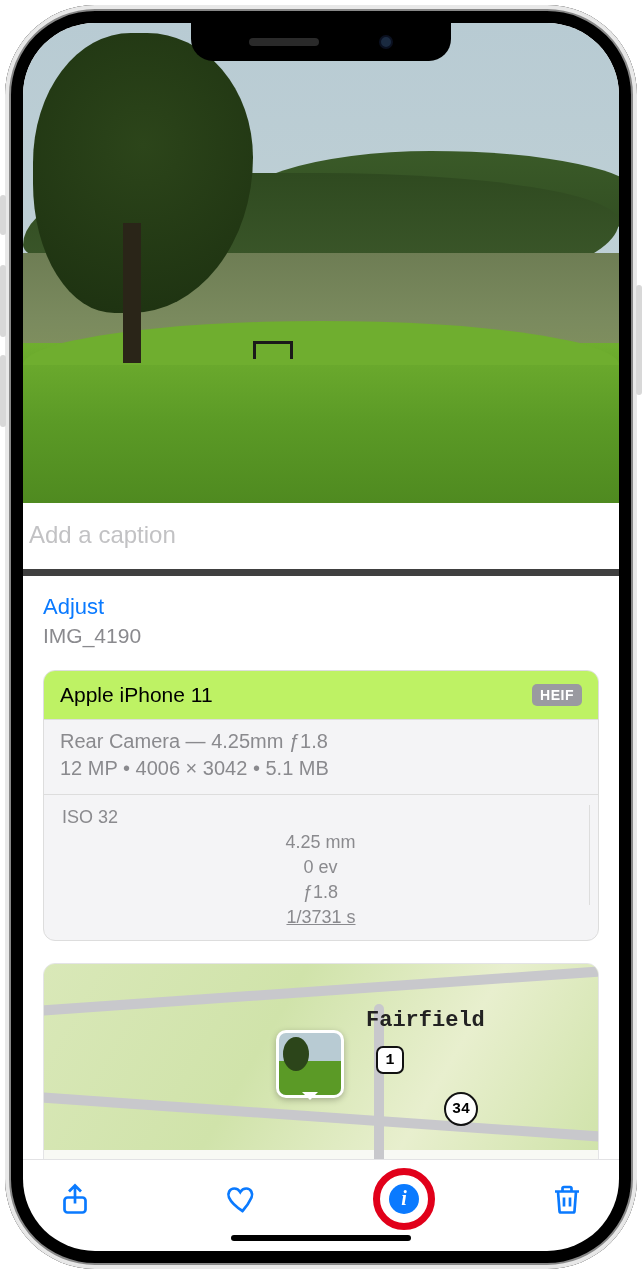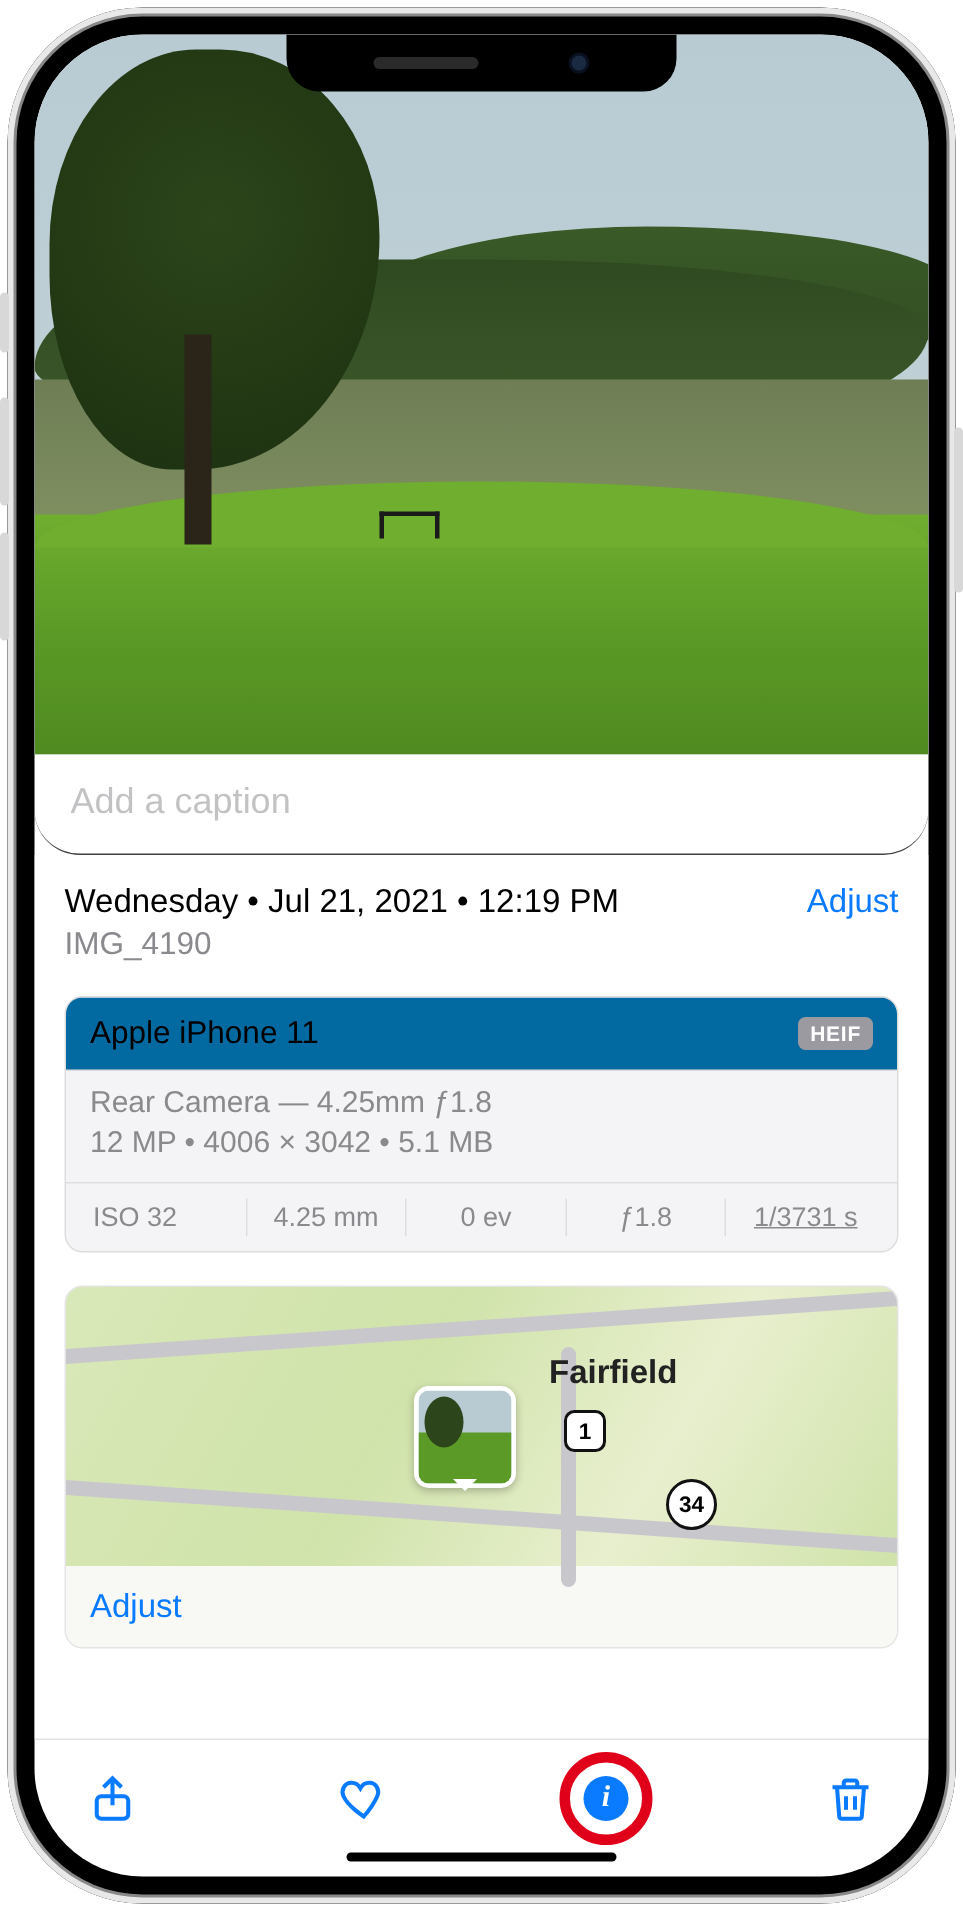--- a/index.html
+++ b/index.html
@@ -59,23 +59,22 @@
   .treeline { position:absolute; left:0; right:0; top:150px; height:120px; background:linear-gradient(#2f4a20,#3e5a2c); border-radius: 30% 50% 40% 60% / 60% 40% 60% 40%;}
   .treeline2 { position:absolute; right:-20px; left:200px; top:128px; height:110px; background:linear-gradient(#3a5a28,#2f4a20); border-radius: 50% 50% 40% 60% / 60% 40% 60% 40%;}
   .bigtree { position:absolute; left:10px; top:10px; width:220px; height:280px; background: radial-gradient(circle at 50% 40%, #2c451a, #1c3010); border-radius:48% 52% 60% 40% / 50% 48% 60% 50%; }
   .trunk { position:absolute; left:100px; top:200px; width:18px; height:140px; background:#2a2518;}
   .water { position:absolute; left:0; right:0; top:230px; height:130px; background: linear-gradient(#6e7d54,#7a8a5e,#85945f);}
   .grass { position:absolute; left:0; right:0; bottom:0; top:320px; background: linear-gradient(#6fae2f,#5b9a26,#4f8a20);}
   .grass::before{content:"";position:absolute;left:0;right:0;top:-22px;height:44px;background:#6fae2f;border-radius:50% 50% 0 0 / 100% 100% 0 0;}
   .bench{position:absolute; left:230px; top:318px; width:40px; height:18px; border:3px solid #1a1a1a; border-bottom:none;}
 
   .caption-row {
-    padding: 18px 24px 20px;
-    border-bottom: 1px solid #404040;
-    border-radius: 30px;
+    padding: 18px 6px 20px;
+    border-bottom: 7px solid #404040;
   }
   .caption-input {
     width:100%; border:none; font-size:24px; color:#333; outline:none;
   }
   .caption-input::placeholder { color:#c2c2c4; }
 
   .info-panel {
     flex:1;
     background:#fff;
     padding: 18px 20px 0;
@@ -84,47 +83,48 @@
   .date-row { display:flex; justify-content:space-between; align-items:center; }
   .date-text { font-size:22px; color:#000; font-weight:400;}
   .adjust-link { color:#0a7aff; font-size:22px; cursor:pointer;text-align:right;}
   .filename { font-size:21px; color:#8a8a8e; margin-top:4px;}
 
   .card {
     margin-top:22px; background:#f4f4f6; border:1px solid #ddd; border-radius:12px; overflow:hidden;
   }
   .card-head {
     display:flex; justify-content:space-between; align-items:center;
-    padding:12px 16px; background:#0369a1; border-bottom:1px solid #ddd;
+    padding:12px 16px; background:#bef264; border-bottom:1px solid #ddd;
   }
   .device { font-size:21px; color:#000;}
   .badge {
     background:#9a9aa0; color:#fff; font-size:14px; font-weight:600;
     padding:3px 8px; border-radius:5px; letter-spacing:0.5px;
   }
   .card-body { padding:10px 16px 14px; border-bottom:1px solid #ddd;}
   .lens { font-size:20px; color:#8a8a8e;}
   .specs { font-size:20px; color:#8a8a8e; margin-top:4px;}
   .exif-row {
-    display:flex; padding:10px 8px;
+    display:flex; padding:10px 8px;flex-direction:column;
   }
   .exif-cell {
     flex:1; text-align:center; font-size:18px; color:#8a8a8e;
     border-right:1px solid #ddd; padding:2px 4px;
   }
   .exif-cell:last-child{border-right:none;text-decoration:underline;}
   .exif-cell:first-child{text-align:left; padding-left:10px;}
 
   .map-card {
     margin-top:22px; border-radius:12px; overflow:hidden; border:1px solid #e4e4e6;
     background:#eef3e2;
   }
   .map-area {
     height:186px; position:relative;
     background: linear-gradient(120deg,#d9e8b8 0%, #d0e3aa 40%, #e8efce 70%, #d0e3aa 100%);
+    font-family: Liberation Mono, monospace;
   }
   .road {position:absolute; background:#c8c8cc; height:10px; border-radius:5px;}
   .r1{top:22px; left:-20px; right:-20px; transform:rotate(-4deg);}
   .r2{top:148px; left:-20px; right:-20px; transform:rotate(4deg);}
   .r3{top:40px; bottom:-10px; left:330px; width:10px; height:160px;}
   .map-label { position:absolute; top:44px; left:322px; font-size:22px; font-weight:600; color:#222;}
   .route-badge {
     position:absolute; background:#fff; border:2px solid #111; font-weight:700;
     display:flex; align-items:center; justify-content:center;
   }
@@ -199,21 +199,20 @@
       <div class="bench"></div>
     </div>
 
     <div class="caption-row">
       <input class="caption-input" type="text" placeholder="Add a caption" style="">
     </div>
 
     <div class="info-panel">
 
       <div class="date-row">
-        <div class="date-text">Wednesday • Jul 21, 2021 • 12:19 PM</div>
         <div class="adjust-link">Adjust</div>
       </div>
       <div class="filename">IMG_4190</div>
 
       <div class="card">
         <div class="card-head">
           <div class="device">Apple iPhone 11</div>
           <div class="badge">HEIF</div>
         </div>
         <div class="card-body">

